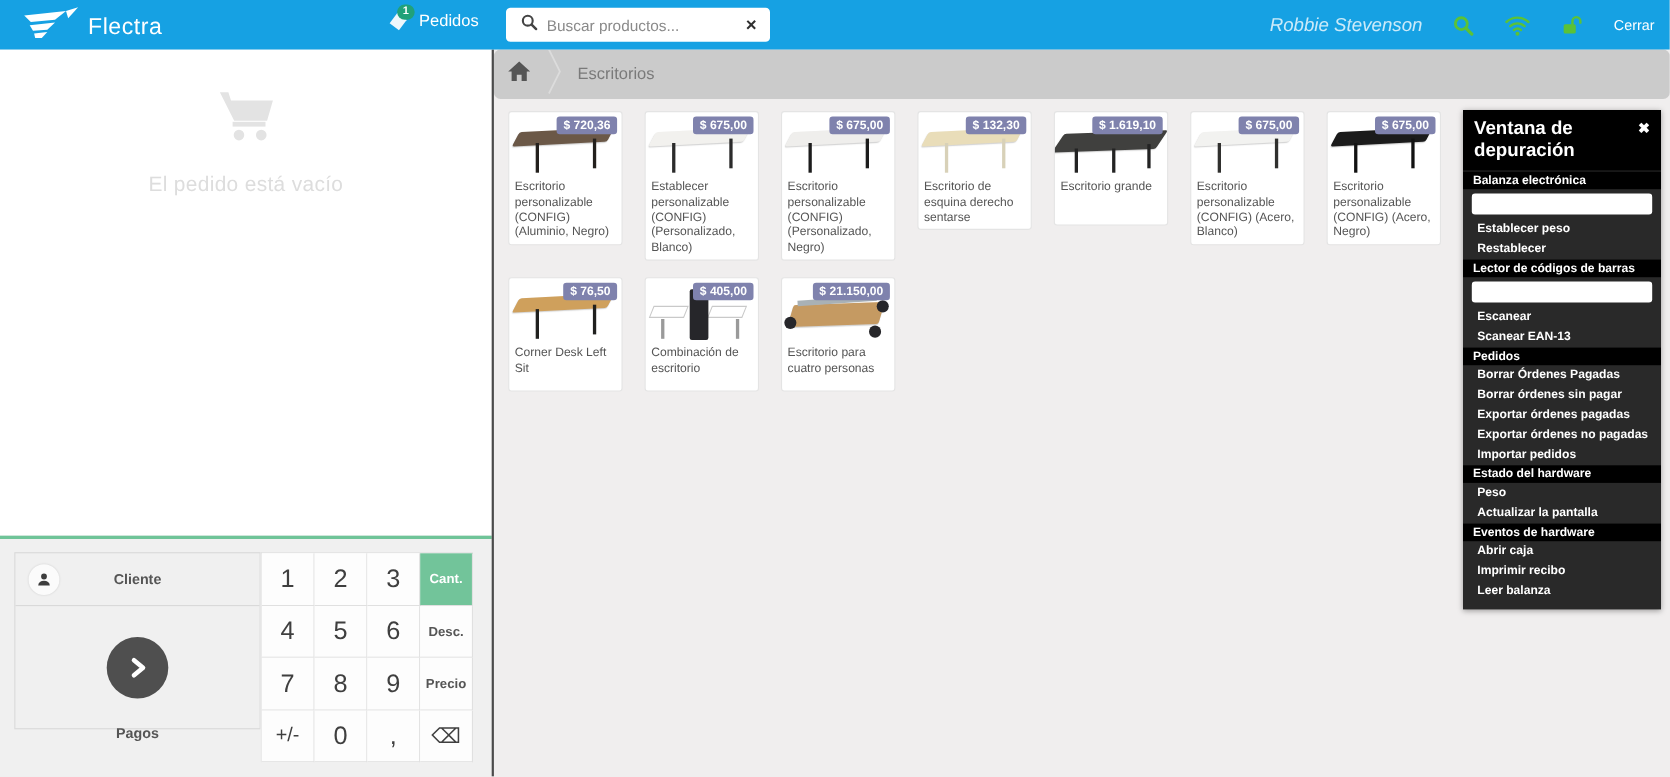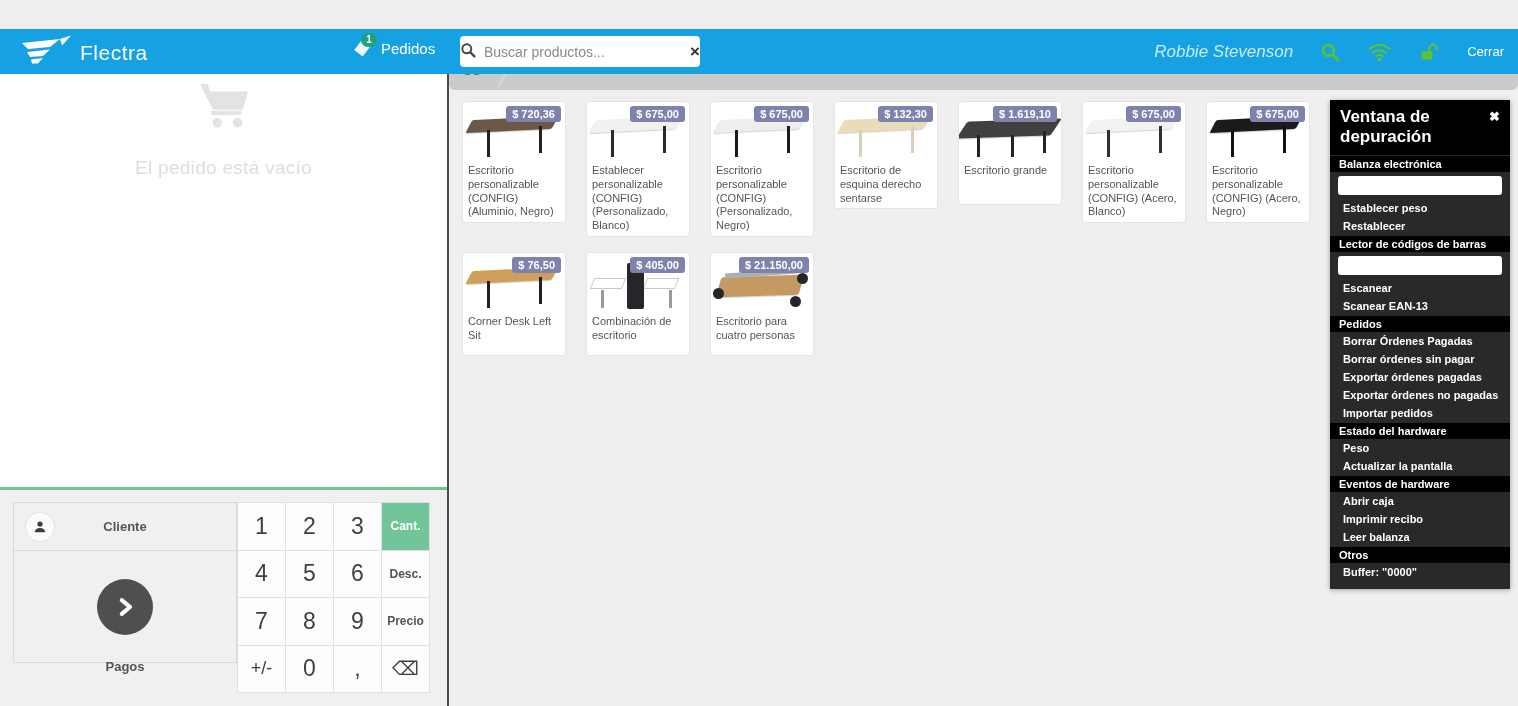--- a/index.html
+++ b/index.html
@@ -3,30 +3,30 @@
 <meta charset="utf-8">
 <style>
   * { margin:0; padding:0; box-sizing:border-box; }
   html,body { width:1518px; height:706px; }
   body {
     font-family:"Liberation Sans", sans-serif;
     position:relative; overflow:hidden;
     background:#f0eeee;
   }
   
-  .topbar { position:absolute; left:0; top:0; width:1518px; height:45px; background:#16a1e3; z-index:10;margin-top:29px; }
+  .topbar { position:absolute; left:0; top:0; width:1518px; height:45px; background:#16a1e3; z-index:10; }
   .brand { position:absolute; left:14px; top:5px; display:flex; align-items:center; }
   .brand-name { color:#fff; font-size:21px; letter-spacing:.5px; margin-left:2px; }
   .orders-btn { position:absolute; left:352px; top:8px; display:flex; align-items:center; gap:9px; cursor:pointer; }
   .tag-wrap { position:relative; width:20px; height:22px; }
   .o-badge { position:absolute; top:-4px; left:9px; min-width:16px; height:14px; background:#21a179; color:#fff;
              font-size:10px; font-weight:bold; text-align:center; line-height:14px; border-radius:8px; padding:0 2px; }
   .orders-label { color:#fff; font-size:15px; }
   .searchbox { position:absolute; left:460px; top:7px; width:240px; height:31px; background:#fff; border-radius:4px;
-               display:flex; align-items:center; padding:0 0; }
+               display:flex; align-items:center; padding:0 13px; }
   .searchbox input { flex:1; border:0; outline:none; font-size:14px; color:#444; margin-left:8px; background:transparent;
                      font-family:"Liberation Sans", sans-serif; }
   .searchbox input::placeholder { color:#8a8a8a; }
   .clear-x { color:#2f2f2f; font-size:17px; font-weight:bold; cursor:pointer; line-height:1; }
   .topbar-right { position:absolute; right:14px; top:0; height:45px; display:flex; align-items:center; gap:27px; }
   .username { color:rgba(255,255,255,.78); font-size:17px; font-style:italic; }
   .close-label { color:#fff; font-size:13px; cursor:pointer; }
   .tb-icon { display:flex; align-items:center; cursor:pointer; }
   
   .order-panel { position:absolute; left:0; top:45px; width:447px; height:442px; background:#fff; }
@@ -406,20 +406,14 @@
 
       <div class="debug-section">
         <div class="debug-header">Eventos de hardware</div>
         <div class="debug-items">
           <div class="debug-item">Abrir caja</div>
           <div class="debug-item">Imprimir recibo</div>
           <div class="debug-item">Leer balanza</div>
         </div>
       </div>
 
-      <div class="debug-section">
-        <div class="debug-header">Otros</div>
-        <div class="debug-items">
-          <div class="debug-item">Buffer: "0000"</div>
-        </div>
-      </div>
     </div>
 </div>
 
 </body></html>

